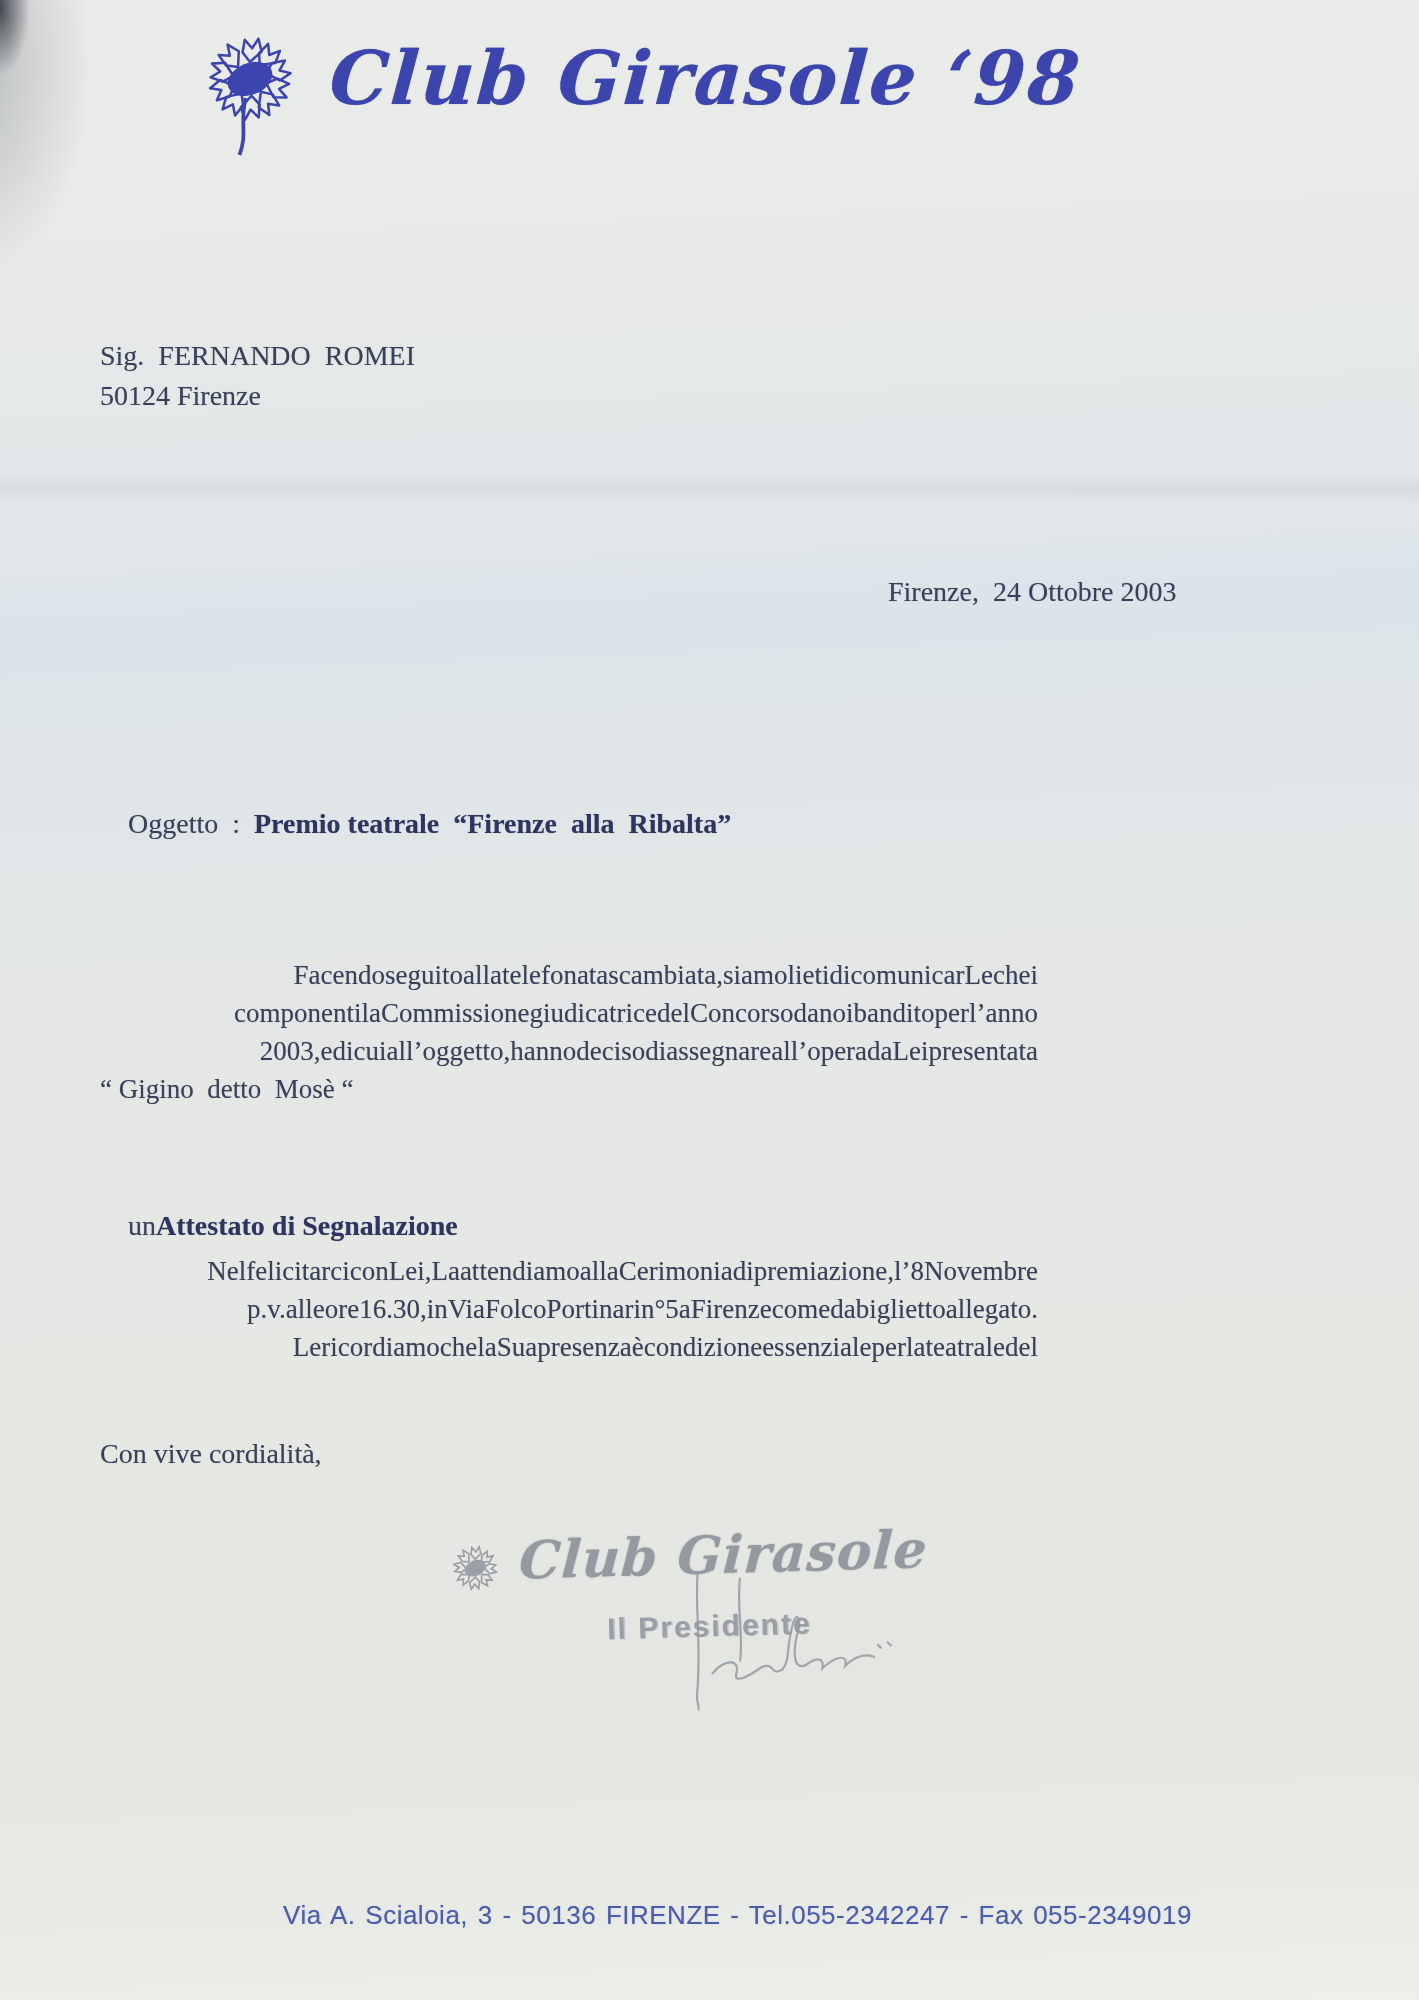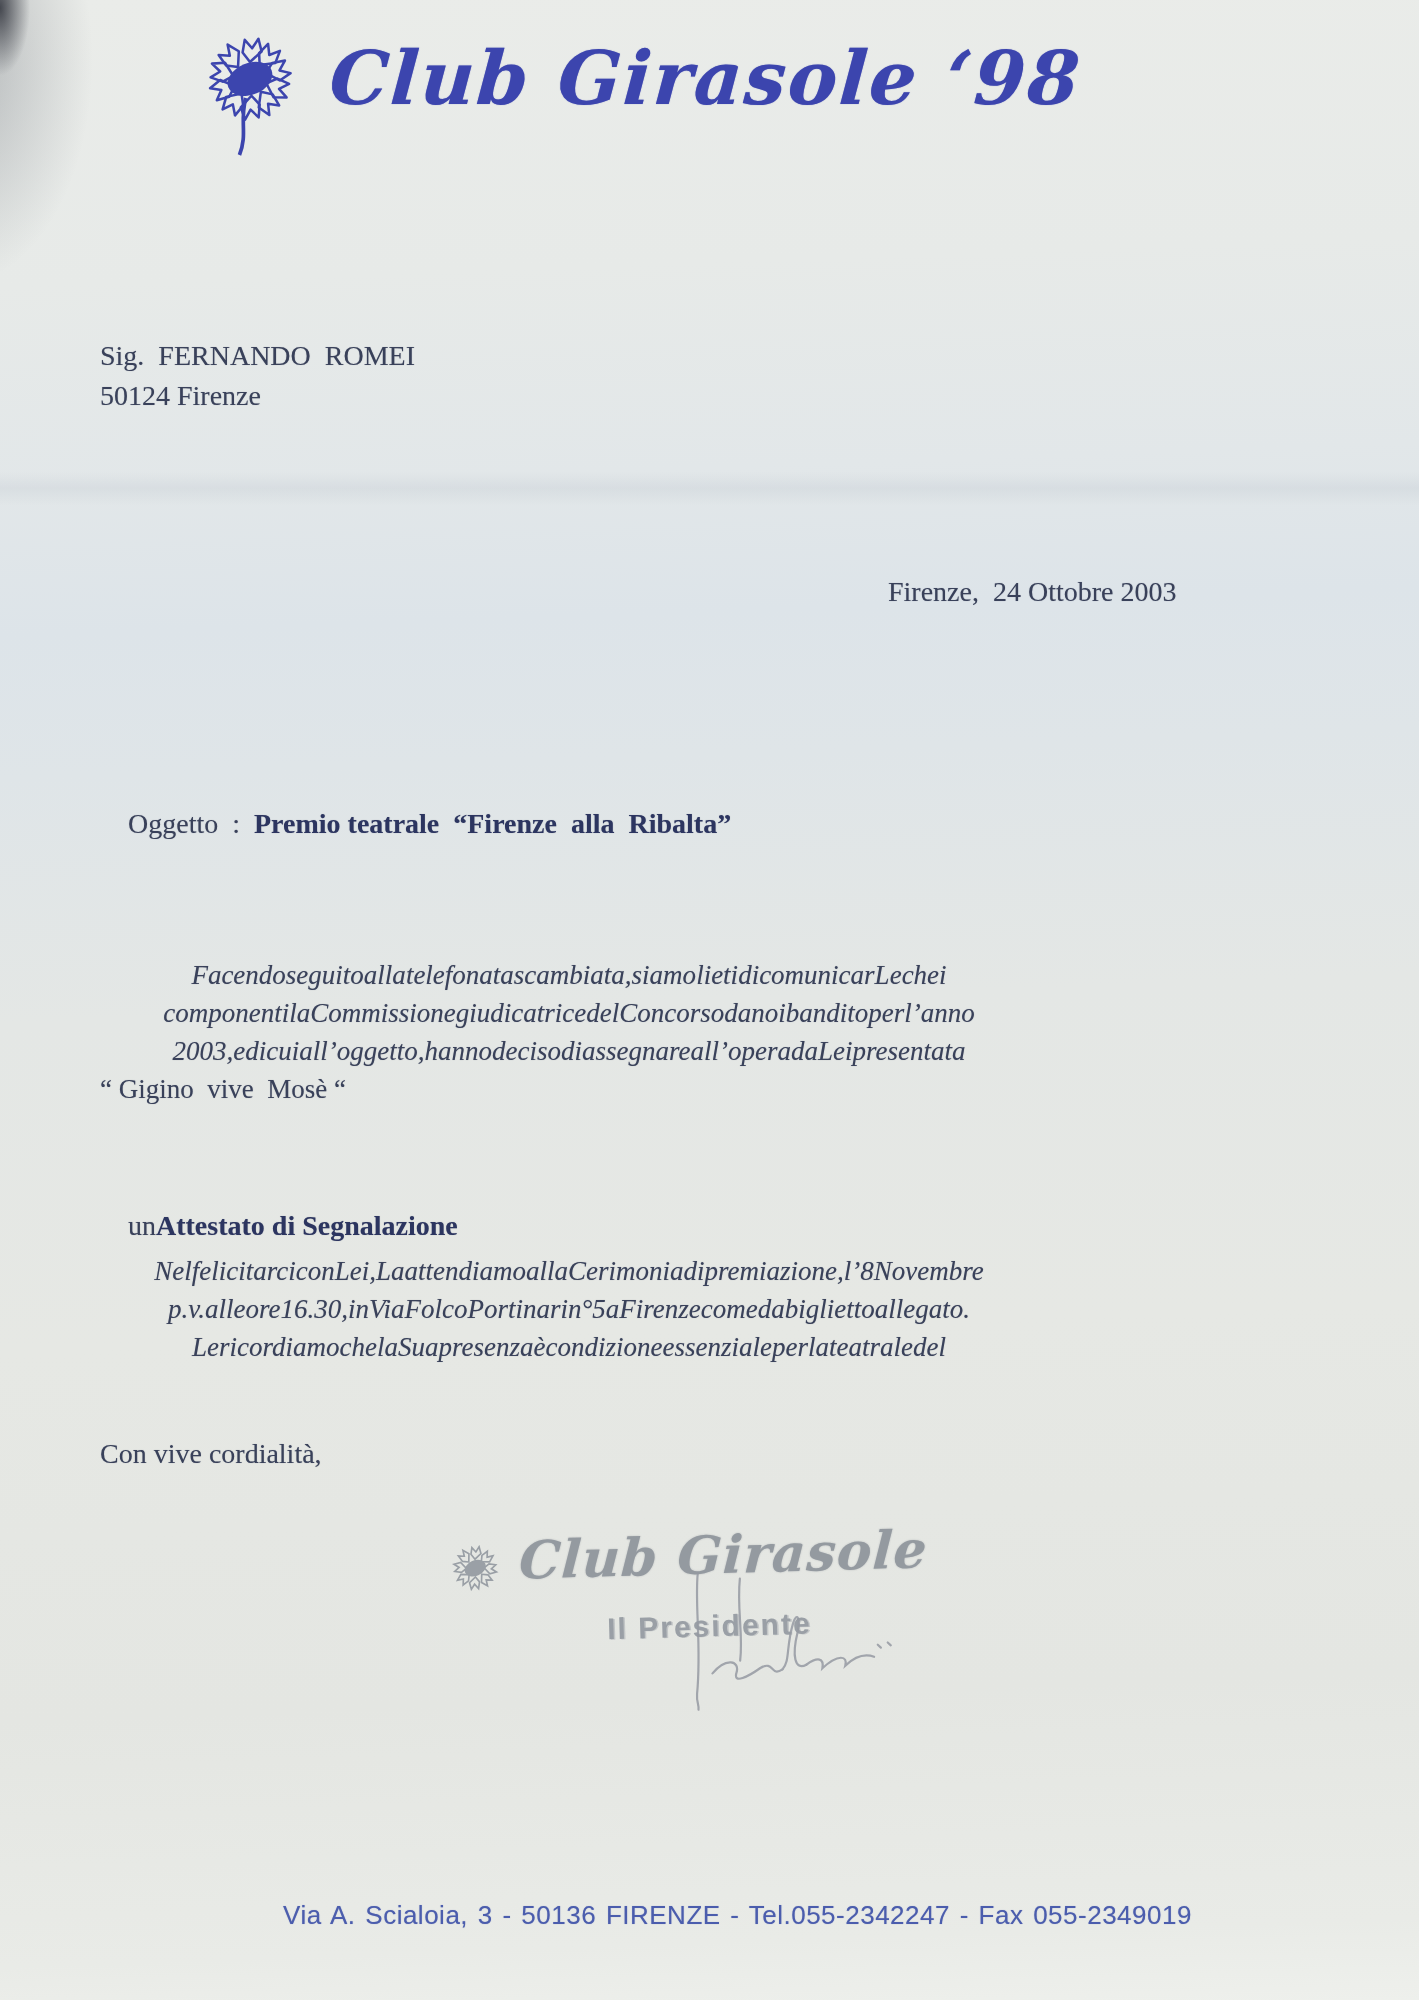--- a/index.html
+++ b/index.html
@@ -43,21 +43,21 @@
   .recipient { position: absolute; left: 100px; top: 336px; font-size: 28px; line-height: 40px; }
   .recipient div { white-space: pre; }
   .dateline { position: absolute; left: 888px; top: 576px; font-size: 28px; white-space: pre; }
 
   
   .subject { position: absolute; left: 100px; top: 776px; font-size: 28px; white-space: pre; }
   .subject .subject-value { font-weight: bold; color: #2c3560; margin-left: 14px; }
 
   
   .block { position: absolute; left: 100px; width: 938px; font-size: 27px; }
-  .jline { display: flex; justify-content: center; height: 38px; line-height: 38px; font-style: italic; }
+  .jline { display: flex; justify-content: flex-end; height: 38px; line-height: 38px; }
   .plainline { height: 38px; line-height: 38px; white-space: pre; }
   .para1 { top: 956px; }
   .awardline { top: 1178px; font-size: 28px; white-space: pre; width: 938px; }
   .award-prefix { }
   .award-title { font-weight: bold; color: #2c3560; }
   .para2 { top: 1252px; }
   .closing { position: absolute; left: 100px; top: 1438px; font-size: 28px; white-space: pre; }
 
   
   .stamp { position: absolute; left: 448px; top: 1524px; width: 480px; transform: rotate(-1.6deg); opacity: 0.92; }
@@ -163,21 +163,21 @@
         <span>all’oggetto,</span>
         <span>hanno</span>
         <span>deciso</span>
         <span>di</span>
         <span>assegnare</span>
         <span>all’opera</span>
         <span>da</span>
         <span>Lei</span>
         <span>presentata</span>
       </div>
-    <div class="plainline">“ Gigino  vive  Mosè “</div>
+    <div class="plainline">“ Gigino  detto  Mosè “</div>
   </div>
 
   <div class="block awardline ink">
     <span class="award-prefix">un</span><span class="award-title">Attestato di Segnalazione</span>
   </div>
 
   <div class="block para2 ink">
     <div class="jline">
         <span>Nel</span>
         <span>felicitarci</span>

